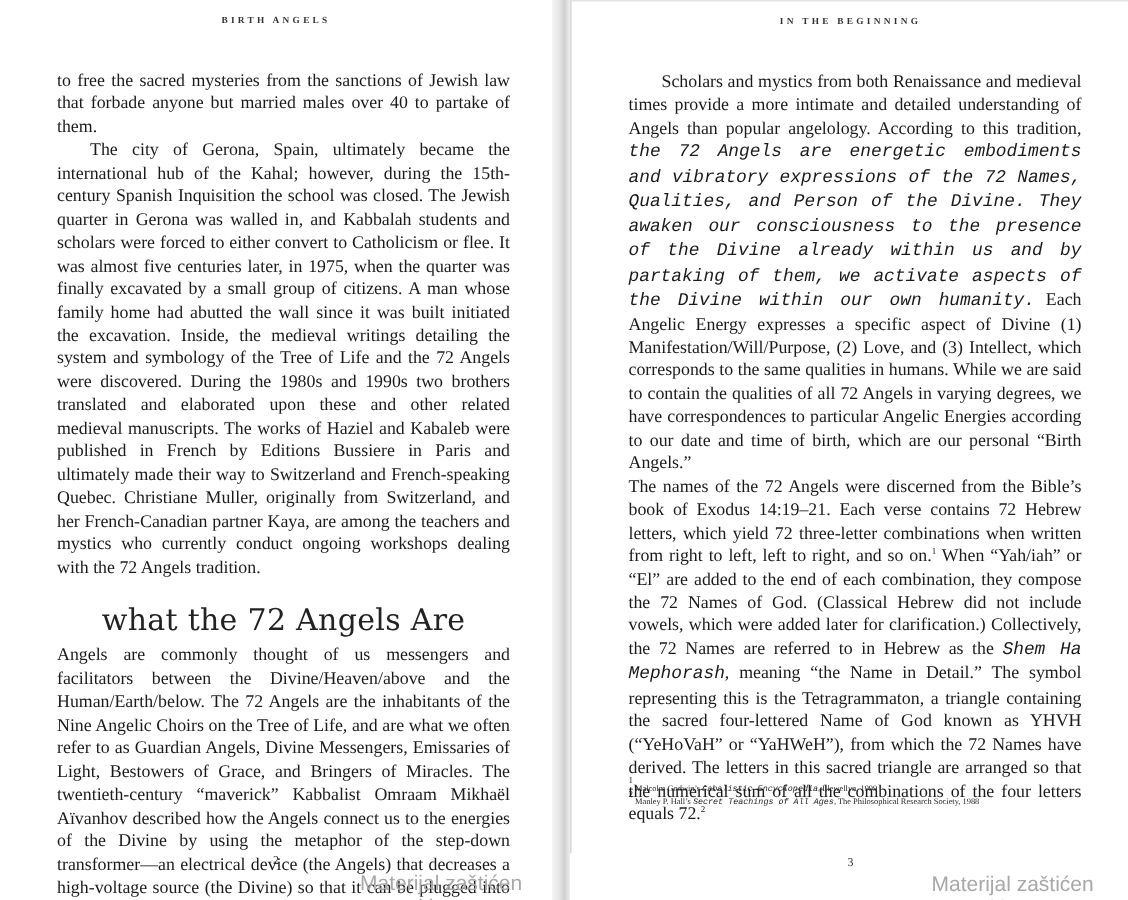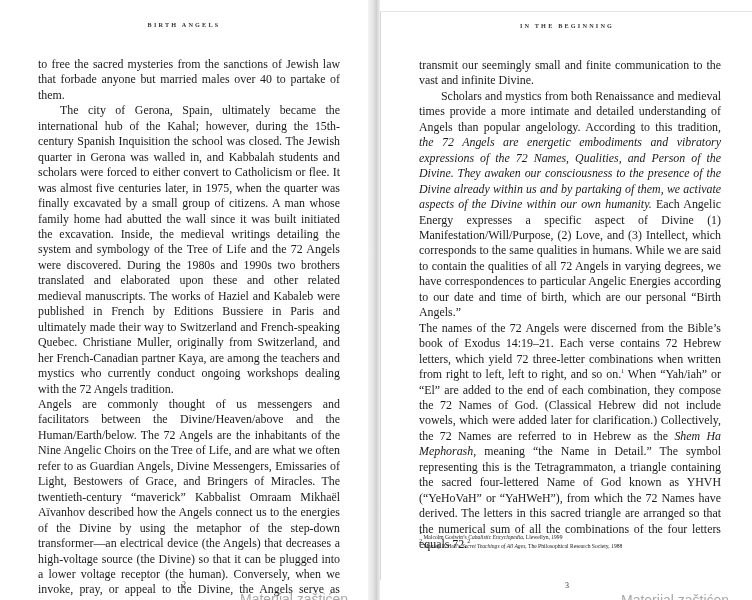--- a/index.html
+++ b/index.html
@@ -5,21 +5,21 @@
   html, body { margin: 0; padding: 0; }
   body {
     width: 752px; height: 600px; overflow: hidden;
     background: #ffffff;
     font-family: "Liberation Serif", "DejaVu Serif", serif;
     color: #1a1a1a;
     position: relative;
   }
   .spread { position: absolute; inset: 0; }
   .page {
-    position: absolute; top: 11px; height: 568px; background: #fff;
+    position: absolute; top: 0; height: 568px; background: #fff;
   }
   .page-left { left: 0; width: 368px; }
   .page-right { left: 380px; width: 372px; border-left: 1px solid #d8d8d8; border-top: 1px solid #e4e4e4; }
   .gutter {
     position: absolute; top: 0; left: 368px; width: 12px; height: 600px;
     background: linear-gradient(to right, #f4f4f4 0%, #e6e6e6 40%, #d0d0d0 70%, #efefef 100%);
   }
   .running-head {
     position: absolute; top: 10px; left: 0; right: 0;
     text-align: center; font-size: 6.2px; letter-spacing: 2.2px; font-weight: bold;
@@ -32,21 +32,21 @@
   .page-left .text-block { left: 38px; width: 302px; }
   .page-right .text-block { left: 38px; width: 302px; }
   .para { margin: 0; }
   .indent { text-indent: 22px; }
   .section-title {
     text-align: center; font-size: 20px; font-weight: normal;
     margin: 20px 0 8px 0; letter-spacing: 0.2px;
     font-family: "DejaVu Serif", serif; color: #222;
   }
   .subhead { font-weight: bold; margin: 14px 0 0 0; }
-  em { font-style: italic; }
+  em { font-style: italic; font-family: Liberation Mono, monospace; }
   sup { font-size: 6px; vertical-align: 5px; line-height: 0; }
   .footnotes {
     position: absolute; left: 38px; top: 520px; width: 300px;
     font-size: 5.6px; line-height: 7px; color: #222;
   }
   .page-number {
     position: absolute; top: 569px; left: 0; right: 0; text-align: center;
     font-size: 8px; color: #333;
   }
   .page-left .page-number { left: 0; right: 0; }
@@ -60,32 +60,32 @@
 </head>
 <body>
 
 <div class="spread">
 
   <div class="page page-left">
     <div class="running-head">BIRTH ANGELS</div>
     <div class="text-block">
       <p class="para">to free the sacred mysteries from the sanctions of Jewish law that forbade anyone but married males over 40 to partake of them.</p>
       <p class="para indent">The city of Gerona, Spain, ultimately became the international hub of the Kahal; however, during the 15th-century Spanish Inquisition the school was closed. The Jewish quarter in Gerona was walled in, and Kabbalah students and scholars were forced to either convert to Catholicism or flee. It was almost five centuries later, in 1975, when the quarter was finally excavated by a small group of citizens. A man whose family home had abutted the wall since it was built initiated the excavation. Inside, the medieval writings detailing the system and symbology of the Tree of Life and the 72 Angels were discovered. During the 1980s and 1990s two brothers translated and elaborated upon these and other related medieval manuscripts. The works of Haziel and Kabaleb were published in French by Editions Bussiere in Paris and ultimately made their way to Switzerland and French-speaking Quebec. Christiane Muller, originally from Switzerland, and her French-Canadian partner Kaya, are among the teachers and mystics who currently conduct ongoing workshops dealing with the 72 Angels tradition.</p>
+      <h2 class="section-title">what the 72 Angels Are</h2>
       <p class="para">Angels are commonly thought of us messengers and facilitators between the Divine/Heaven/above and the Human/Earth/below. The 72 Angels are the inhabitants of the Nine Angelic Choirs on the Tree of Life, and are what we often refer to as Guardian Angels, Divine Messengers, Emissaries of Light, Bestowers of Grace, and Bringers of Miracles. The twentieth-century “maverick” Kabbalist Omraam Mikhaël Aïvanhov described how the Angels connect us to the energies of the Divine by using the metaphor of the step-down transformer—an electrical device (the Angels) that decreases a high-voltage source (the Divine) so that it can be plugged into a lower voltage receptor (the human). Conversely, when we invoke, pray, or appeal to the Divine, the Angels serve as “amplifiers” to</p>
     </div>
     <div class="page-number">2</div>
     <div class="watermark">Materijal zaštićen autorskim pravom</div>
   </div>
 
   <div class="gutter"></div>
 
   <div class="page page-right">
     <div class="running-head">IN THE BEGINNING</div>
     <div class="text-block">
-      <p class="para">transmit our seemingly small and finite communication to the vast and infinite Divine.</p>
       <p class="para indent"><span>Scholars and mystics from both Renaissance and medieval times provide a more intimate and detailed understanding of Angels than popular angelology. According to this tradition, </span><em>the 72 Angels are energetic embodiments and vibratory expressions of the 72 Names, Qualities, and Person of the Divine. They awaken our consciousness to the presence of the Divine already within us and by partaking of them, we activate aspects of the Divine within our own humanity.</em><span> Each Angelic Energy expresses a specific aspect of Divine (1) Manifestation/Will/Purpose, (2) Love, and (3) Intellect, which corresponds to the same qualities in humans. While we are said to contain the qualities of all 72 Angels in varying degrees, we have correspondences to particular Angelic Energies according to our date and time of birth, which are our personal “Birth Angels.”</span></p>
       <p class="para"><span>The names of the 72 Angels were discerned from the Bible’s book of Exodus 14:19–21. Each verse contains 72 Hebrew letters, which yield 72 three-letter combinations when written from right to left, left to right, and so on.</span><sup>1</sup><span> When “Yah/iah” or “El” are added to the end of each combination, they compose the 72 Names of God. (Classical Hebrew did not include vowels, which were added later for clarification.) Collectively, the 72 Names are referred to in Hebrew as the </span><em>Shem Ha Mephorash</em><span>, meaning “the Name in Detail.” The symbol representing this is the Tetragrammaton, a triangle containing the sacred four-lettered Name of God known as YHVH (“YeHoVaH” or “YaHWeH”), from which the 72 Names have derived. The letters in this sacred triangle are arranged so that the numerical sum of all the combinations of the four letters equals 72.</span><sup>2</sup></p>
     </div>
     <div class="footnotes">
       <div><sup>1</sup><span> Malcolm Godwin’s </span><em>Cabalistic Encyclopedia</em><span>, Llewellyn, 1999</span></div>
       <div><sup>2</sup><span> Manley P. Hall’s </span><em>Secret Teachings of All Ages</em><span>, The Philosophical Research Society, 1988</span></div>
     </div>
     <div class="page-number">3</div>
     <div class="watermark">Materijal zaštićen autorskim pravom</div>
   </div>

